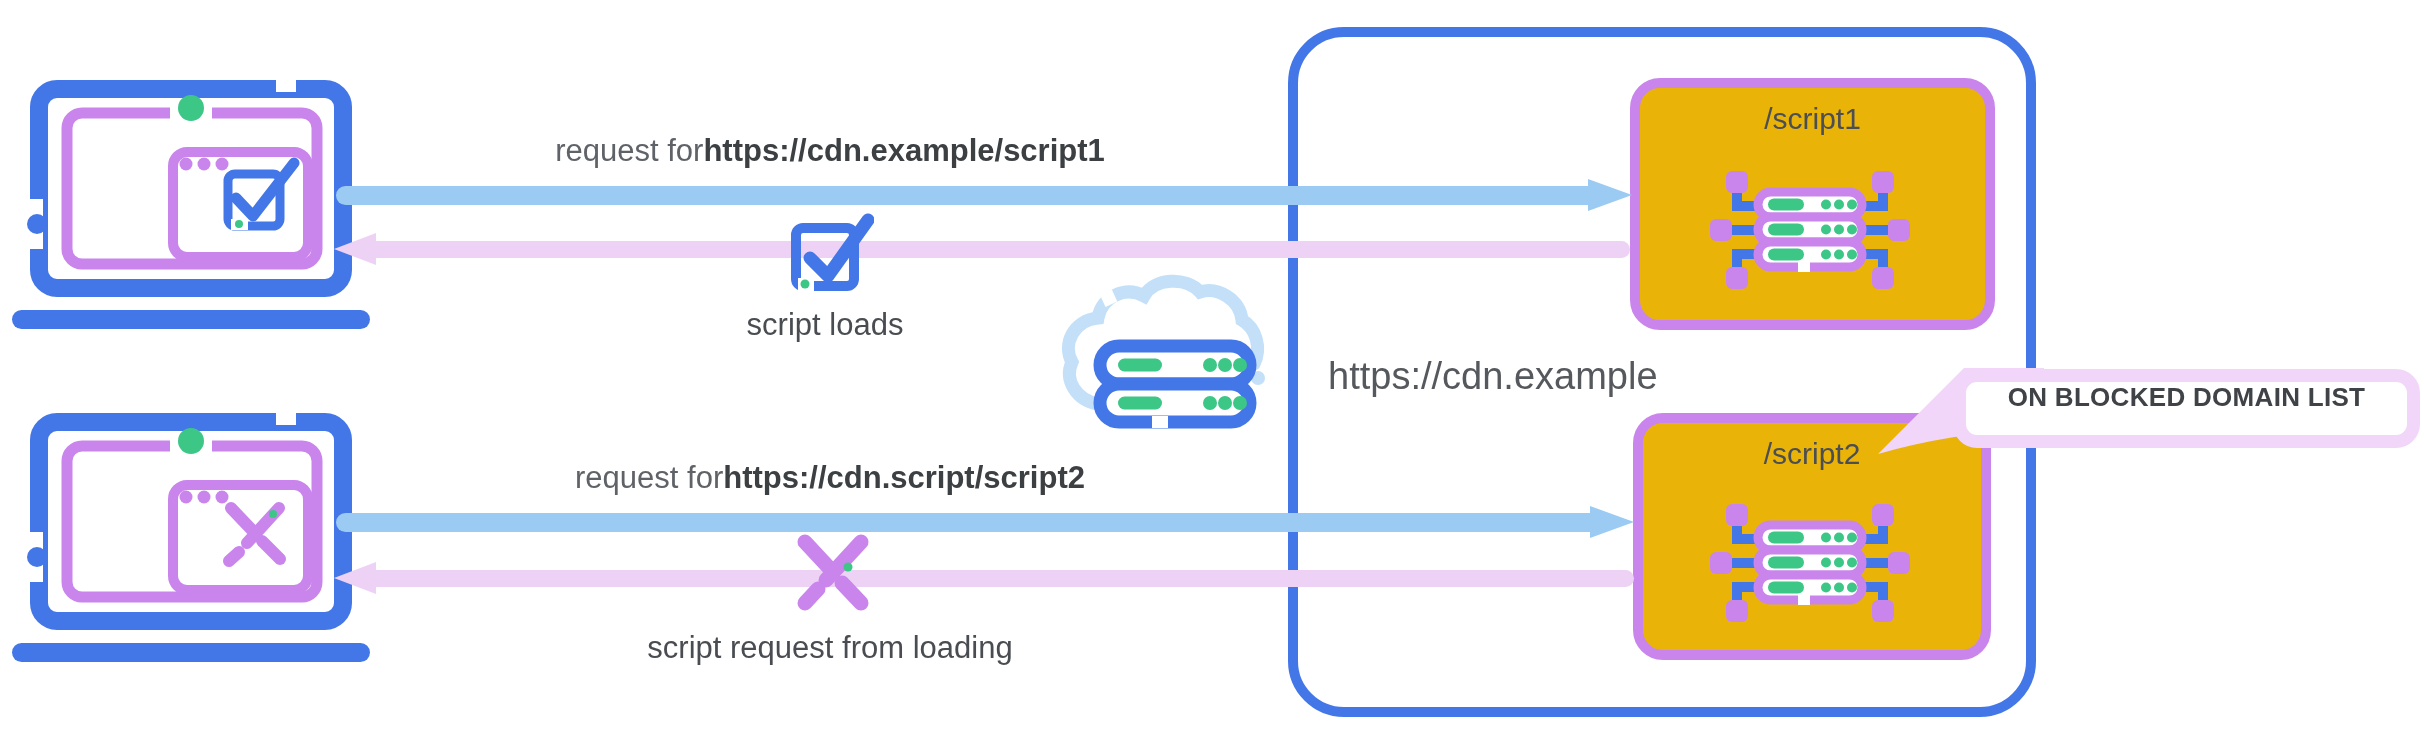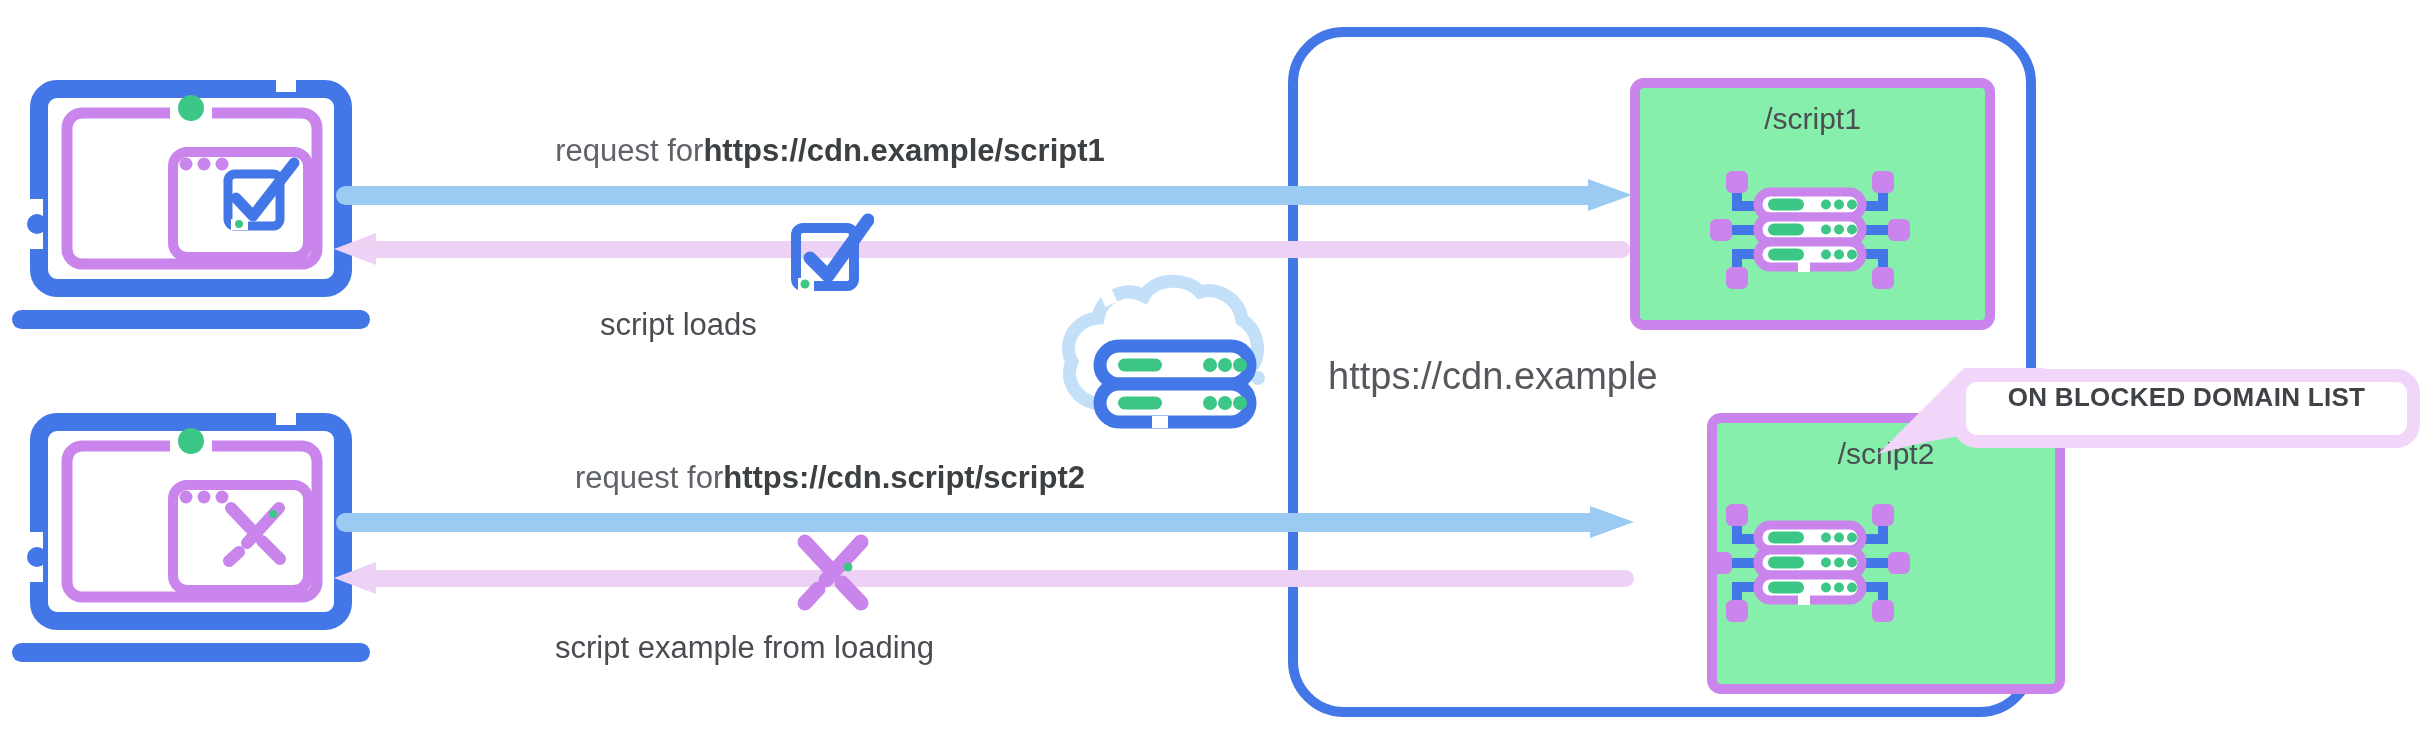--- a/index.html
+++ b/index.html
@@ -17,26 +17,26 @@
   
   .shaft-blue{background:var(--light-blue);height:19px;border-radius:10px 0 0 10px;z-index:5}
   .shaft-pink{background:var(--pale-pink);height:17px;border-radius:0 9px 9px 0;z-index:5}
   .head-right{width:0;height:0;border-top:16px solid transparent;border-bottom:16px solid transparent;
     border-left:44px solid var(--light-blue);z-index:5}
   .head-left{width:0;height:0;border-top:16px solid transparent;border-bottom:16px solid transparent;
     border-right:42px solid var(--pale-pink);z-index:5}
   
   .req{font-size:31px;color:var(--text-gray);text-align:center;width:900px;z-index:6;white-space:nowrap}
   .req .b{font-weight:bold;color:var(--text-dark);margin-left:0}
-  .result{font-size:31px;color:#494D51;text-align:left;z-index:6;white-space:nowrap}
+  .result{font-size:31px;color:#494D51;text-align:center;z-index:6;white-space:nowrap}
   .cdn-label{font-size:38px;color:#55585C;z-index:6;white-space:nowrap}
   .ep-title{font-size:30px;color:#4B4E52;text-align:center;padding-top:14px}
   
   .cdn-rect{border:10px solid var(--blue);border-radius:56px;background:transparent;z-index:1}
-  .ep-box{border:10px solid var(--purple);border-radius:14px;background:#86efac;z-index:2}
+  .ep-box{border:10px solid var(--purple);border-radius:30px;background:#eab308;z-index:2}
   .callout{border:13px solid var(--callout-pink);border-radius:24px;background:#fff;z-index:7;
     display:flex;align-items:flex-start;justify-content:center}
   .callout span{font-size:26px;font-weight:bold;color:#3F4246;letter-spacing:.3px;white-space:nowrap}
   svg{display:block}
   .z3{z-index:3}.z4{z-index:4}.z6{z-index:6}
 </style>
 </head>
 <body>
 
 <svg width="0" height="0" style="position:absolute" aria-hidden="true">
@@ -137,21 +137,21 @@
 
 <svg class="abs z6" style="left:792px;top:528px" width="82" height="88" viewBox="0 0 82 88">
   <g style="stroke:var(--purple);stroke-width:15;stroke-linecap:round;fill:none">
     <path d="M13 14 L40 43"></path>
     <path d="M50 55 L69 75"></path>
     <path d="M69 14 L34 52"></path>
     <path d="M26 61 L13 75"></path>
   </g>
   <circle cx="56" cy="39" r="4.5" style="fill:var(--green)"></circle>
 </svg>
-<div class="abs result" style="left:555px;top:630px;width:550px">script example from loading</div>
+<div class="abs result" style="left:555px;top:630px;width:550px">script request from loading</div>
 
 <svg class="abs z3" style="left:1058px;top:272px" width="212" height="162" viewBox="0 0 212 162">
   <path d="M40 132 C18 128 6 108 14 90 C4 72 16 48 40 46 C44 24 68 14 86 24 C96 6 128 4 142 20 C160 14 182 28 184 48 C198 56 204 76 196 92" style="fill:none;stroke:var(--pale-blue);stroke-width:13;stroke-linecap:round"></path>
   <rect x="44" y="20" width="13" height="13" style="fill:#fff" transform="rotate(-25 50 26)"></rect>
   <circle cx="200" cy="106" r="7" style="fill:var(--pale-blue)"></circle>
   <rect x="42" y="74" width="150" height="38" rx="19" style="fill:#fff;stroke:var(--blue);stroke-width:13"></rect>
   <rect x="42" y="112" width="150" height="38" rx="19" style="fill:#fff;stroke:var(--blue);stroke-width:13"></rect>
   <rect x="94" y="144" width="16" height="12" style="fill:#fff"></rect>
   <g style="fill:var(--green)">
     <rect x="60" y="86.5" width="44" height="13" rx="6.5"></rect>
@@ -168,21 +168,21 @@
 <div class="abs cdn-rect" style="left:1288px;top:27px;width:748px;height:690px"></div>
 <div class="abs cdn-label" style="left:1328px;top:355px">https://cdn.example</div>
 
 <div class="abs ep-box" style="left:1630px;top:78px;width:365px;height:252px">
   <div class="ep-title">/script1</div>
 </div>
 <svg class="abs z3" style="left:1710px;top:170px" width="200" height="120" viewBox="0 0 200 120">
     <use href="#server-unit"></use>
   </svg>
 
-<div class="abs ep-box" style="left:1707px;top:413px;width:358px;height:281px">
+<div class="abs ep-box" style="left:1633px;top:413px;width:358px;height:247px">
   <div class="ep-title">/script2</div>
 </div>
 <svg class="abs z3" style="left:1710px;top:503px" width="200" height="120" viewBox="0 0 200 120">
     <use href="#server-unit"></use>
   </svg>
 
 <svg class="abs" style="left:1868px;top:366px;z-index:6" width="180" height="95" viewBox="0 0 180 95">
   <path d="M96 2 L10 88 Q86 66 176 62 L176 2 Z" style="fill:var(--callout-pink)"></path>
 </svg>
 <div class="abs callout" style="left:1953px;top:369px;width:467px;height:79px">

